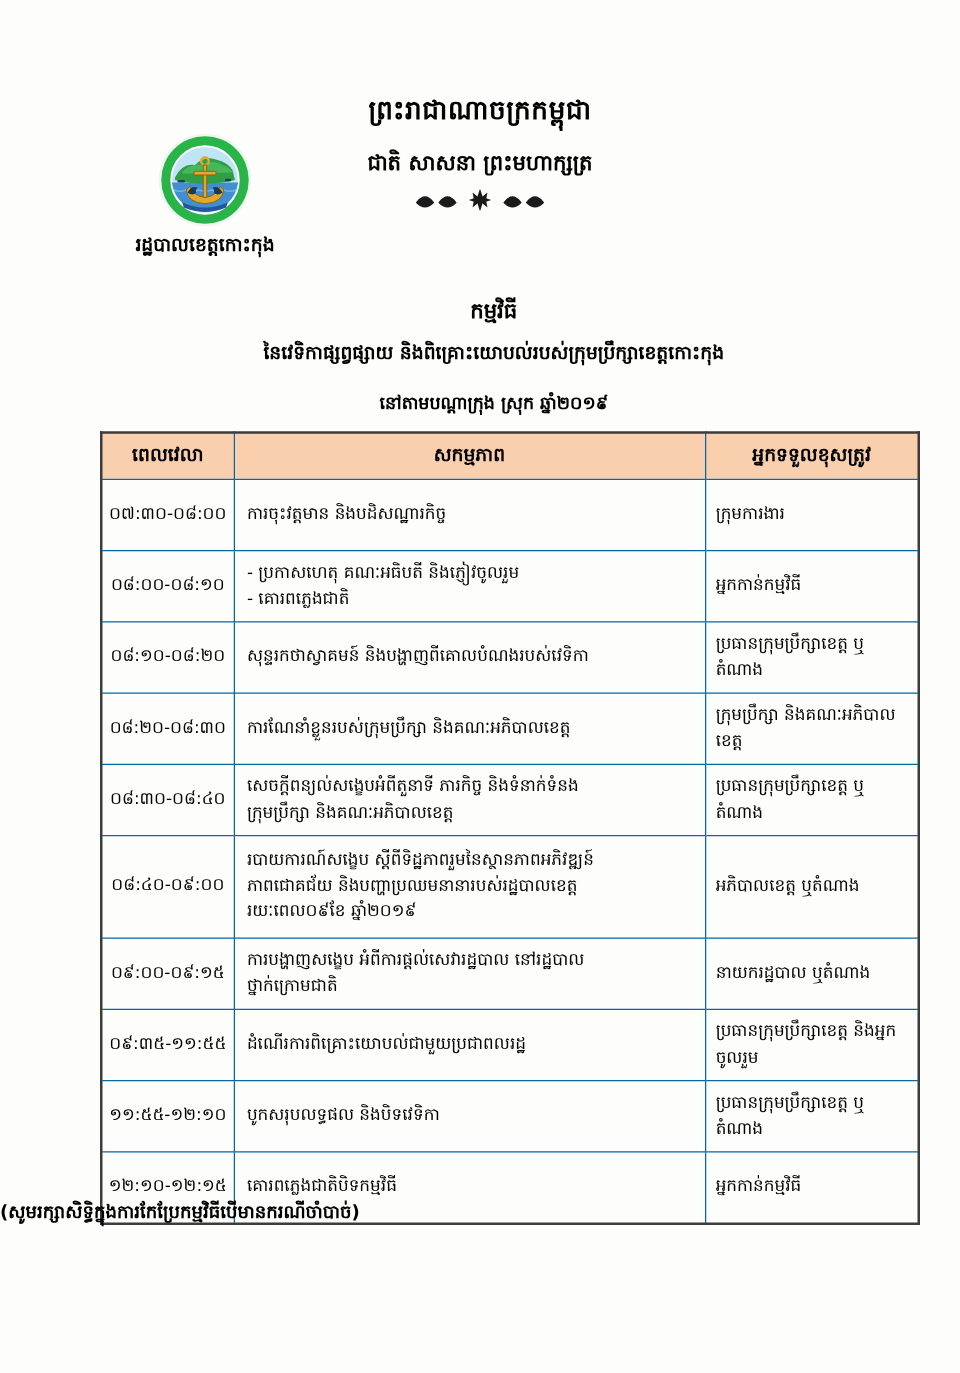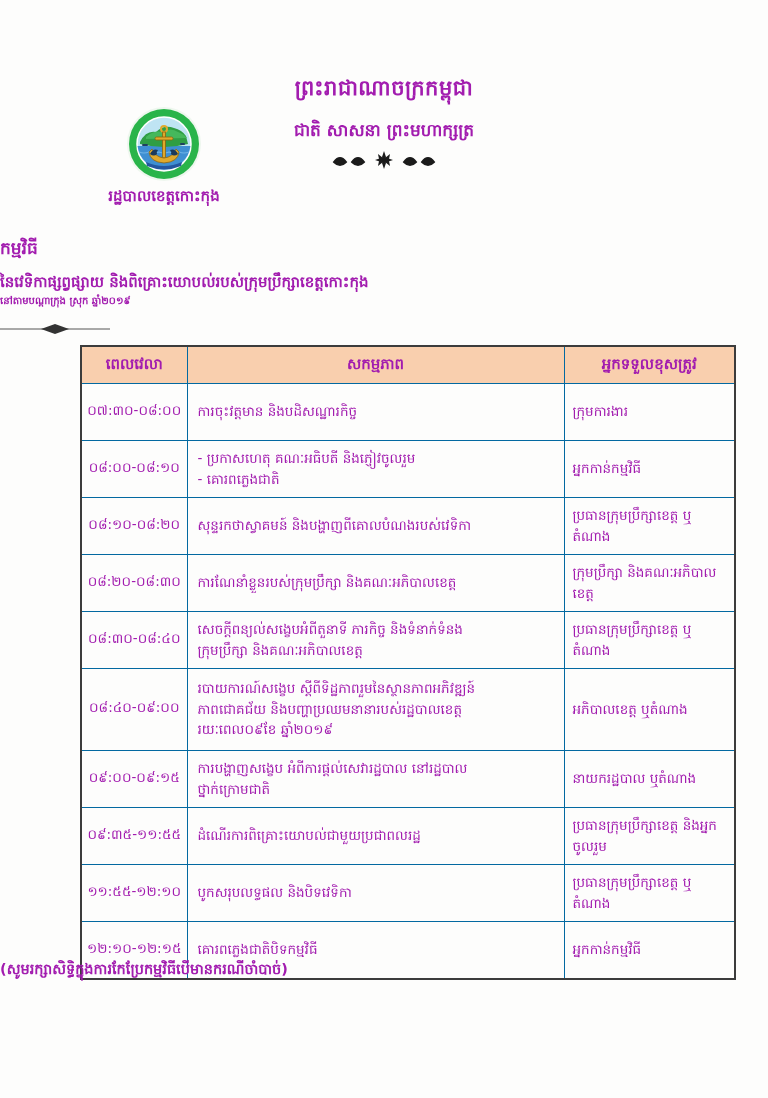--- a/index.html
+++ b/index.html
@@ -4,21 +4,21 @@
 <style>
   * { margin: 0; padding: 0; box-sizing: border-box; }
   html, body { background: #e9e9e9; }
   body { font-family: "DejaVu Sans", sans-serif; }
   .page {
     position: relative;
     width: 768px;
     height: 1098px;
     margin: 0 auto;
     background: #fdfdfc;
-    color: #a21caf;
+    color: #000000;
     overflow: hidden;
   }
   .motto-block {
     position: absolute;
     top: 74px; left: 0; right: 0;
     text-align: center;
   }
   .kingdom-title { font-size: 21px; font-weight: bold; letter-spacing: .5px; }
   .national-motto { font-size: 17px; font-weight: bold; margin-top: 14px; }
   .motto-ornament { margin-top: 6px; }
@@ -28,24 +28,26 @@
     top: 106px; left: 84px;
     width: 160px;
     text-align: center;
   }
   .seal { display: block; margin: 0 auto; }
   .org-name { font-size: 15px; font-weight: bold; margin-top: 4px; white-space: nowrap; }
 
   .title-block {
     position: absolute;
     top: 237px; left: 0; right: 0;
+    text-align: center;
+    padding-left: 22px;
   }
   .title-line1 { font-size: 17px; font-weight: bold; }
   .title-line2 { font-size: 15px; font-weight: bold; margin-top: 10px; }
-  .title-line3 { font-size: 10px; font-weight: bold; margin-top: 0; }
+  .title-line3 { font-size: 14px; font-weight: bold; margin-top: 19px; }
   .title-divider { margin-top: 10px; }
 
   table.agenda {
     position: absolute;
     top: 345px; left: 80px;
     width: 654px;
     border-collapse: collapse;
     table-layout: fixed;
     font-size: 13.5px;
   }

